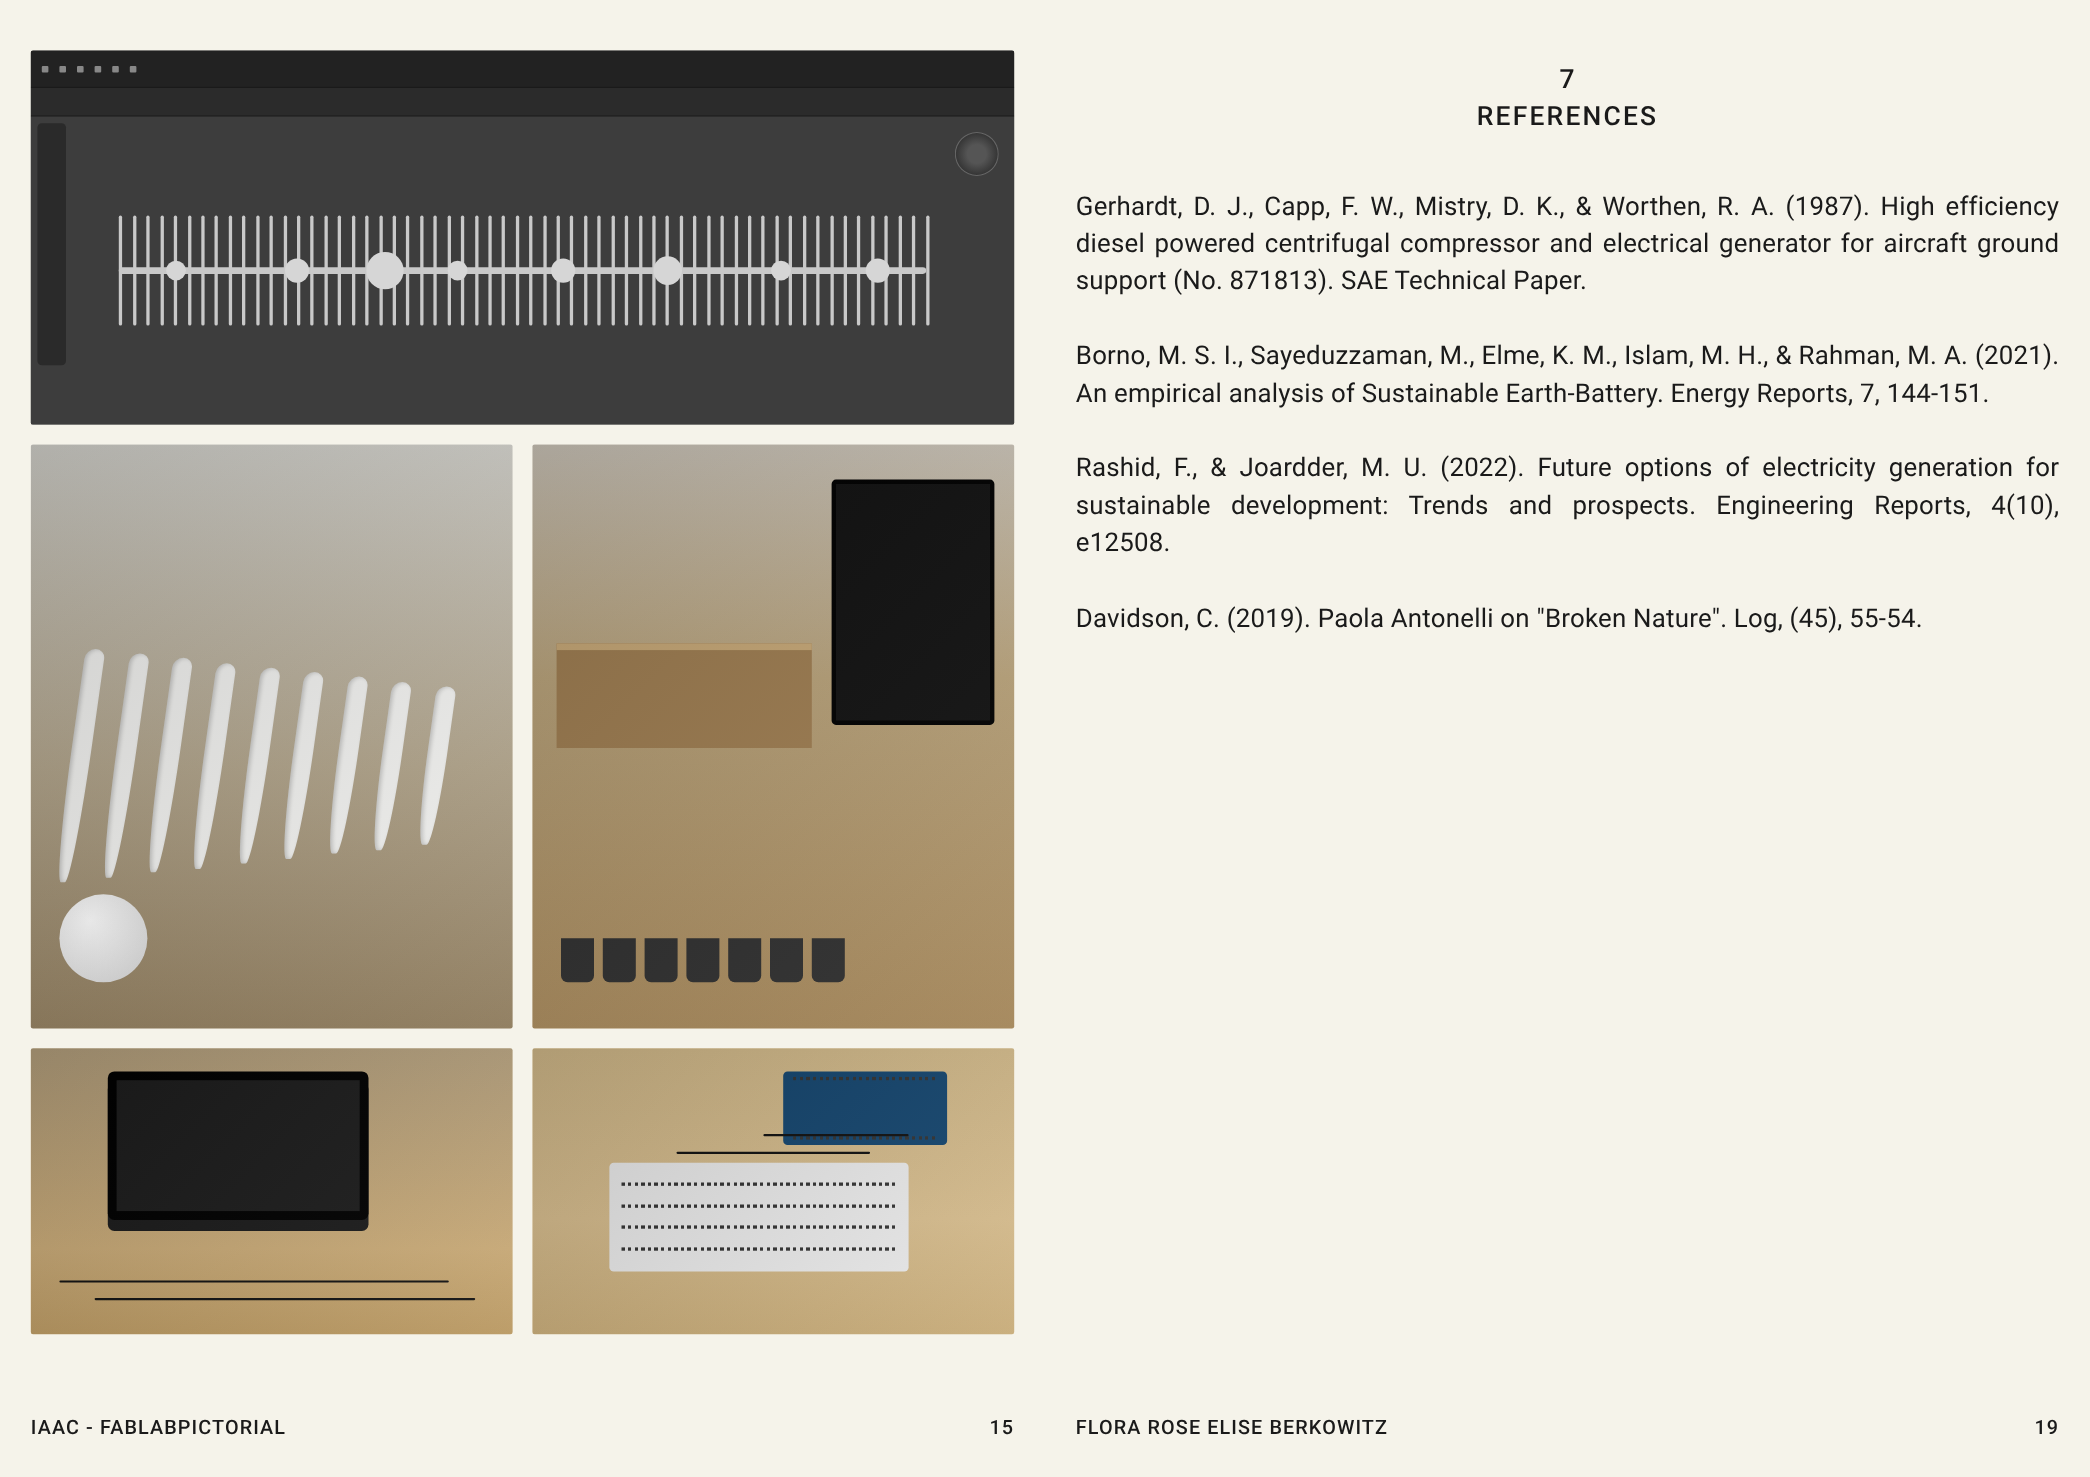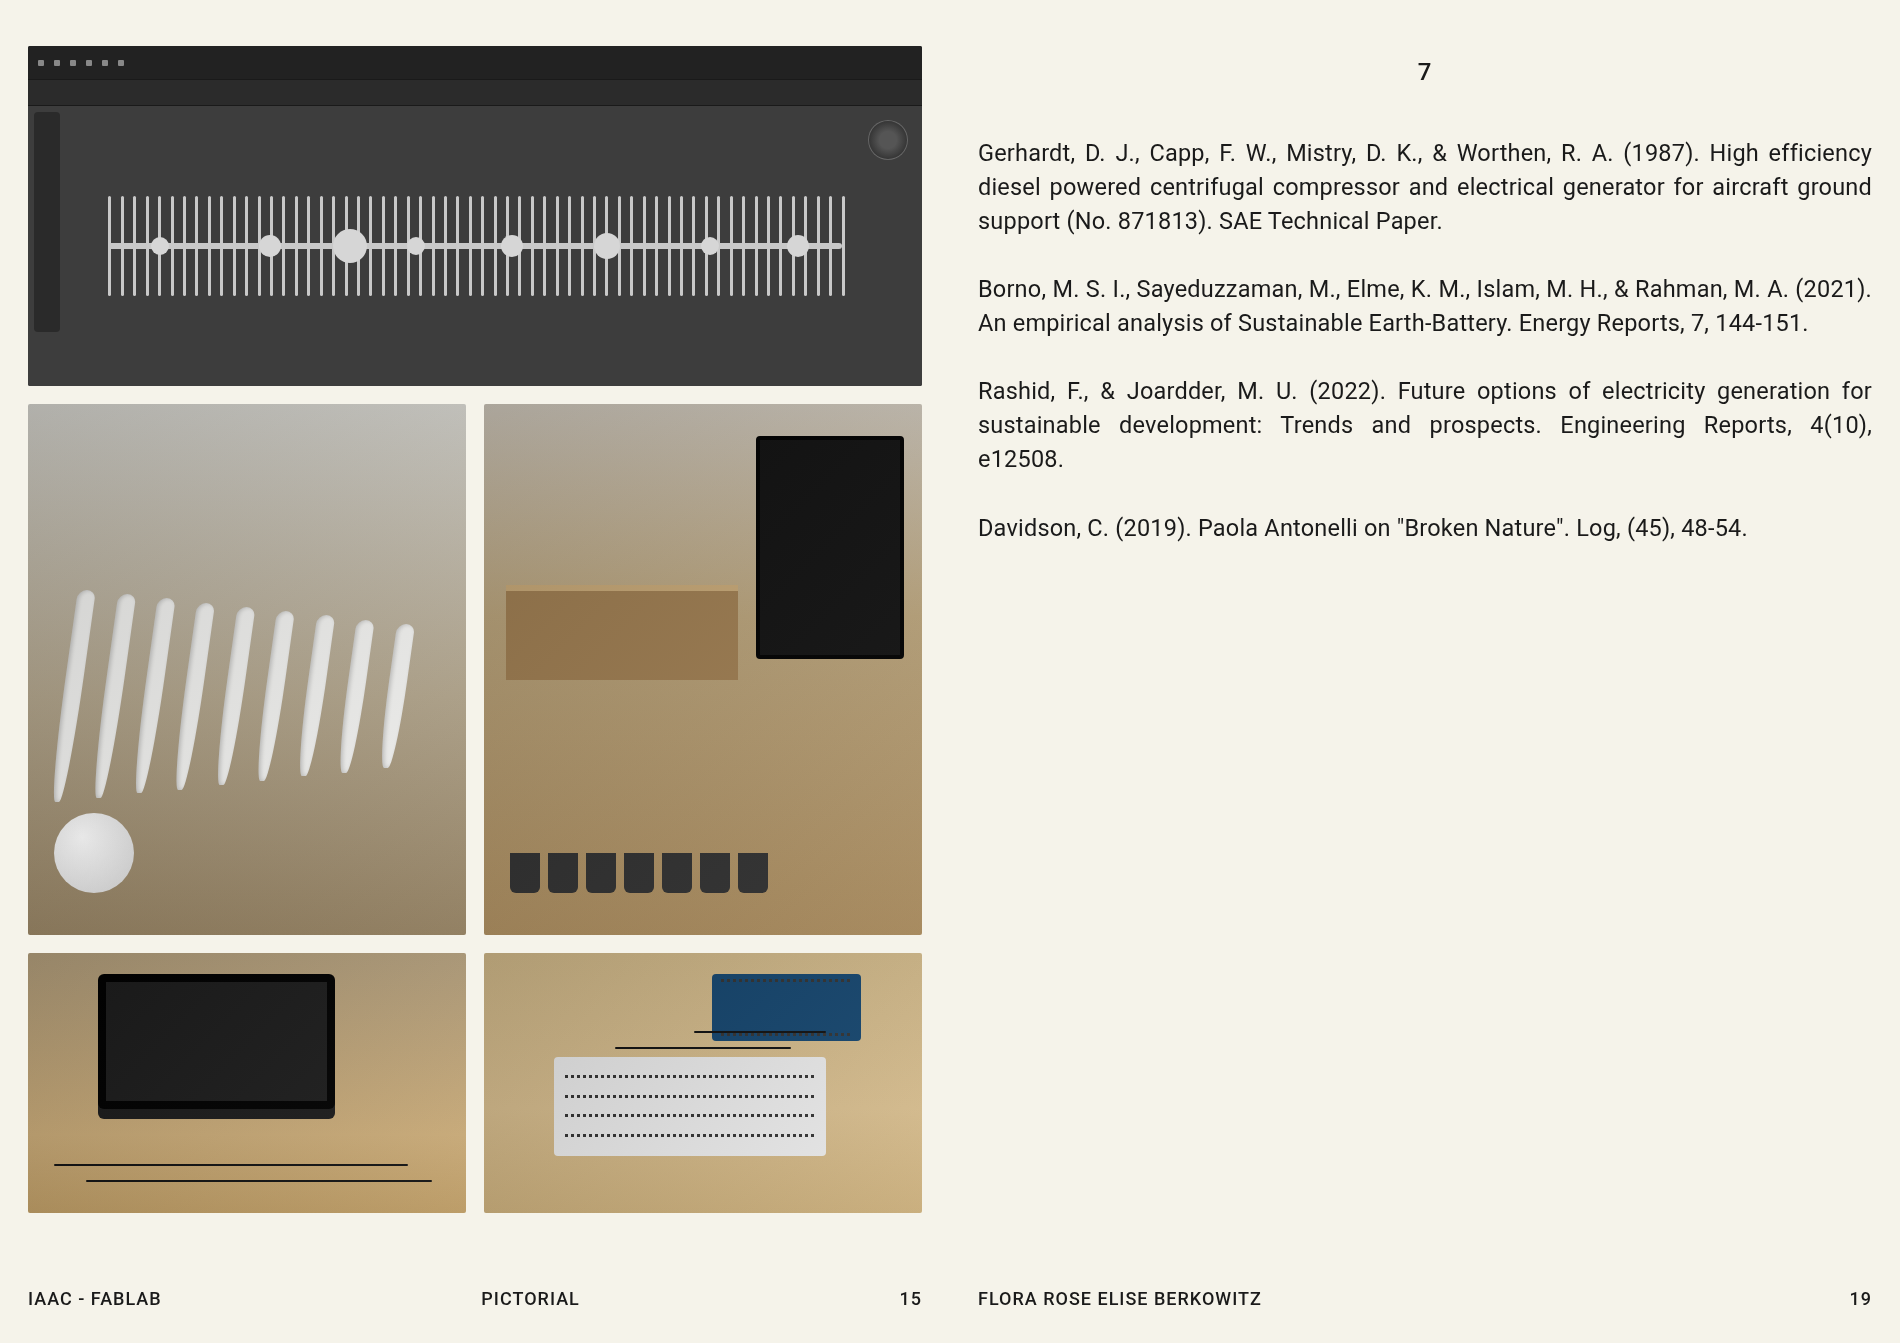--- a/index.html
+++ b/index.html
@@ -190,21 +190,21 @@
   .footer {
     position: absolute;
     left: 28px; right: 28px; bottom: 34px;
     display: flex;
     align-items: baseline;
     font-size: 18px;
     letter-spacing: 1px;
     font-weight: 500;
   }
   .footer .left  { flex: 0 0 auto; }
-  .footer .mid   { flex: 1 1 auto; text-align: center; margin-top: 32px; }
+  .footer .mid   { flex: 1 1 auto; text-align: left; margin-top: 32px; }
   .footer .right { flex: 0 0 auto; text-align: right; }
   .footer .spacer { flex: 1 1 auto; }
 
   
   .ref-header {
     text-align: center;
     margin-top: 12px;
     margin-bottom: 50px;
   }
   .ref-num {
@@ -380,27 +380,28 @@
     <div class="footer">
       <span class="left">IAAC - FABLAB</span>
       <span class="mid">PICTORIAL</span>
       <span class="right">15</span>
     </div>
   </div>
 
   <div class="page">
     <div class="ref-header">
       <div class="ref-num">7</div>
+      <div class="ref-title">REFERENCES</div>
     </div>
 
     <div class="ref-list">
       <p>Gerhardt, D. J., Capp, F. W., Mistry, D. K., &amp; Worthen, R. A. (1987). High efficiency diesel powered centrifugal compressor and electrical generator for aircraft ground support (No. 871813). SAE Technical Paper.</p>
       <p>Borno, M. S. I., Sayeduzzaman, M., Elme, K. M., Islam, M. H., &amp; Rahman, M. A. (2021). An empirical analysis of Sustainable Earth-Battery. Energy Reports, 7, 144-151.</p>
       <p>Rashid, F., &amp; Joardder, M. U. (2022). Future options of electricity generation for sustainable development: Trends and prospects. Engineering Reports, 4(10), e12508.</p>
-      <p>Davidson, C. (2019). Paola Antonelli on "Broken Nature". Log, (45), 48-54.</p>
+      <p>Davidson, C. (2019). Paola Antonelli on "Broken Nature". Log, (45), 55-54.</p>
     </div>
 
     <div class="footer">
       <span class="left">FLORA ROSE ELISE BERKOWITZ</span>
       <span class="spacer"></span>
       <span class="right">19</span>
     </div>
   </div>
 
 </div>

